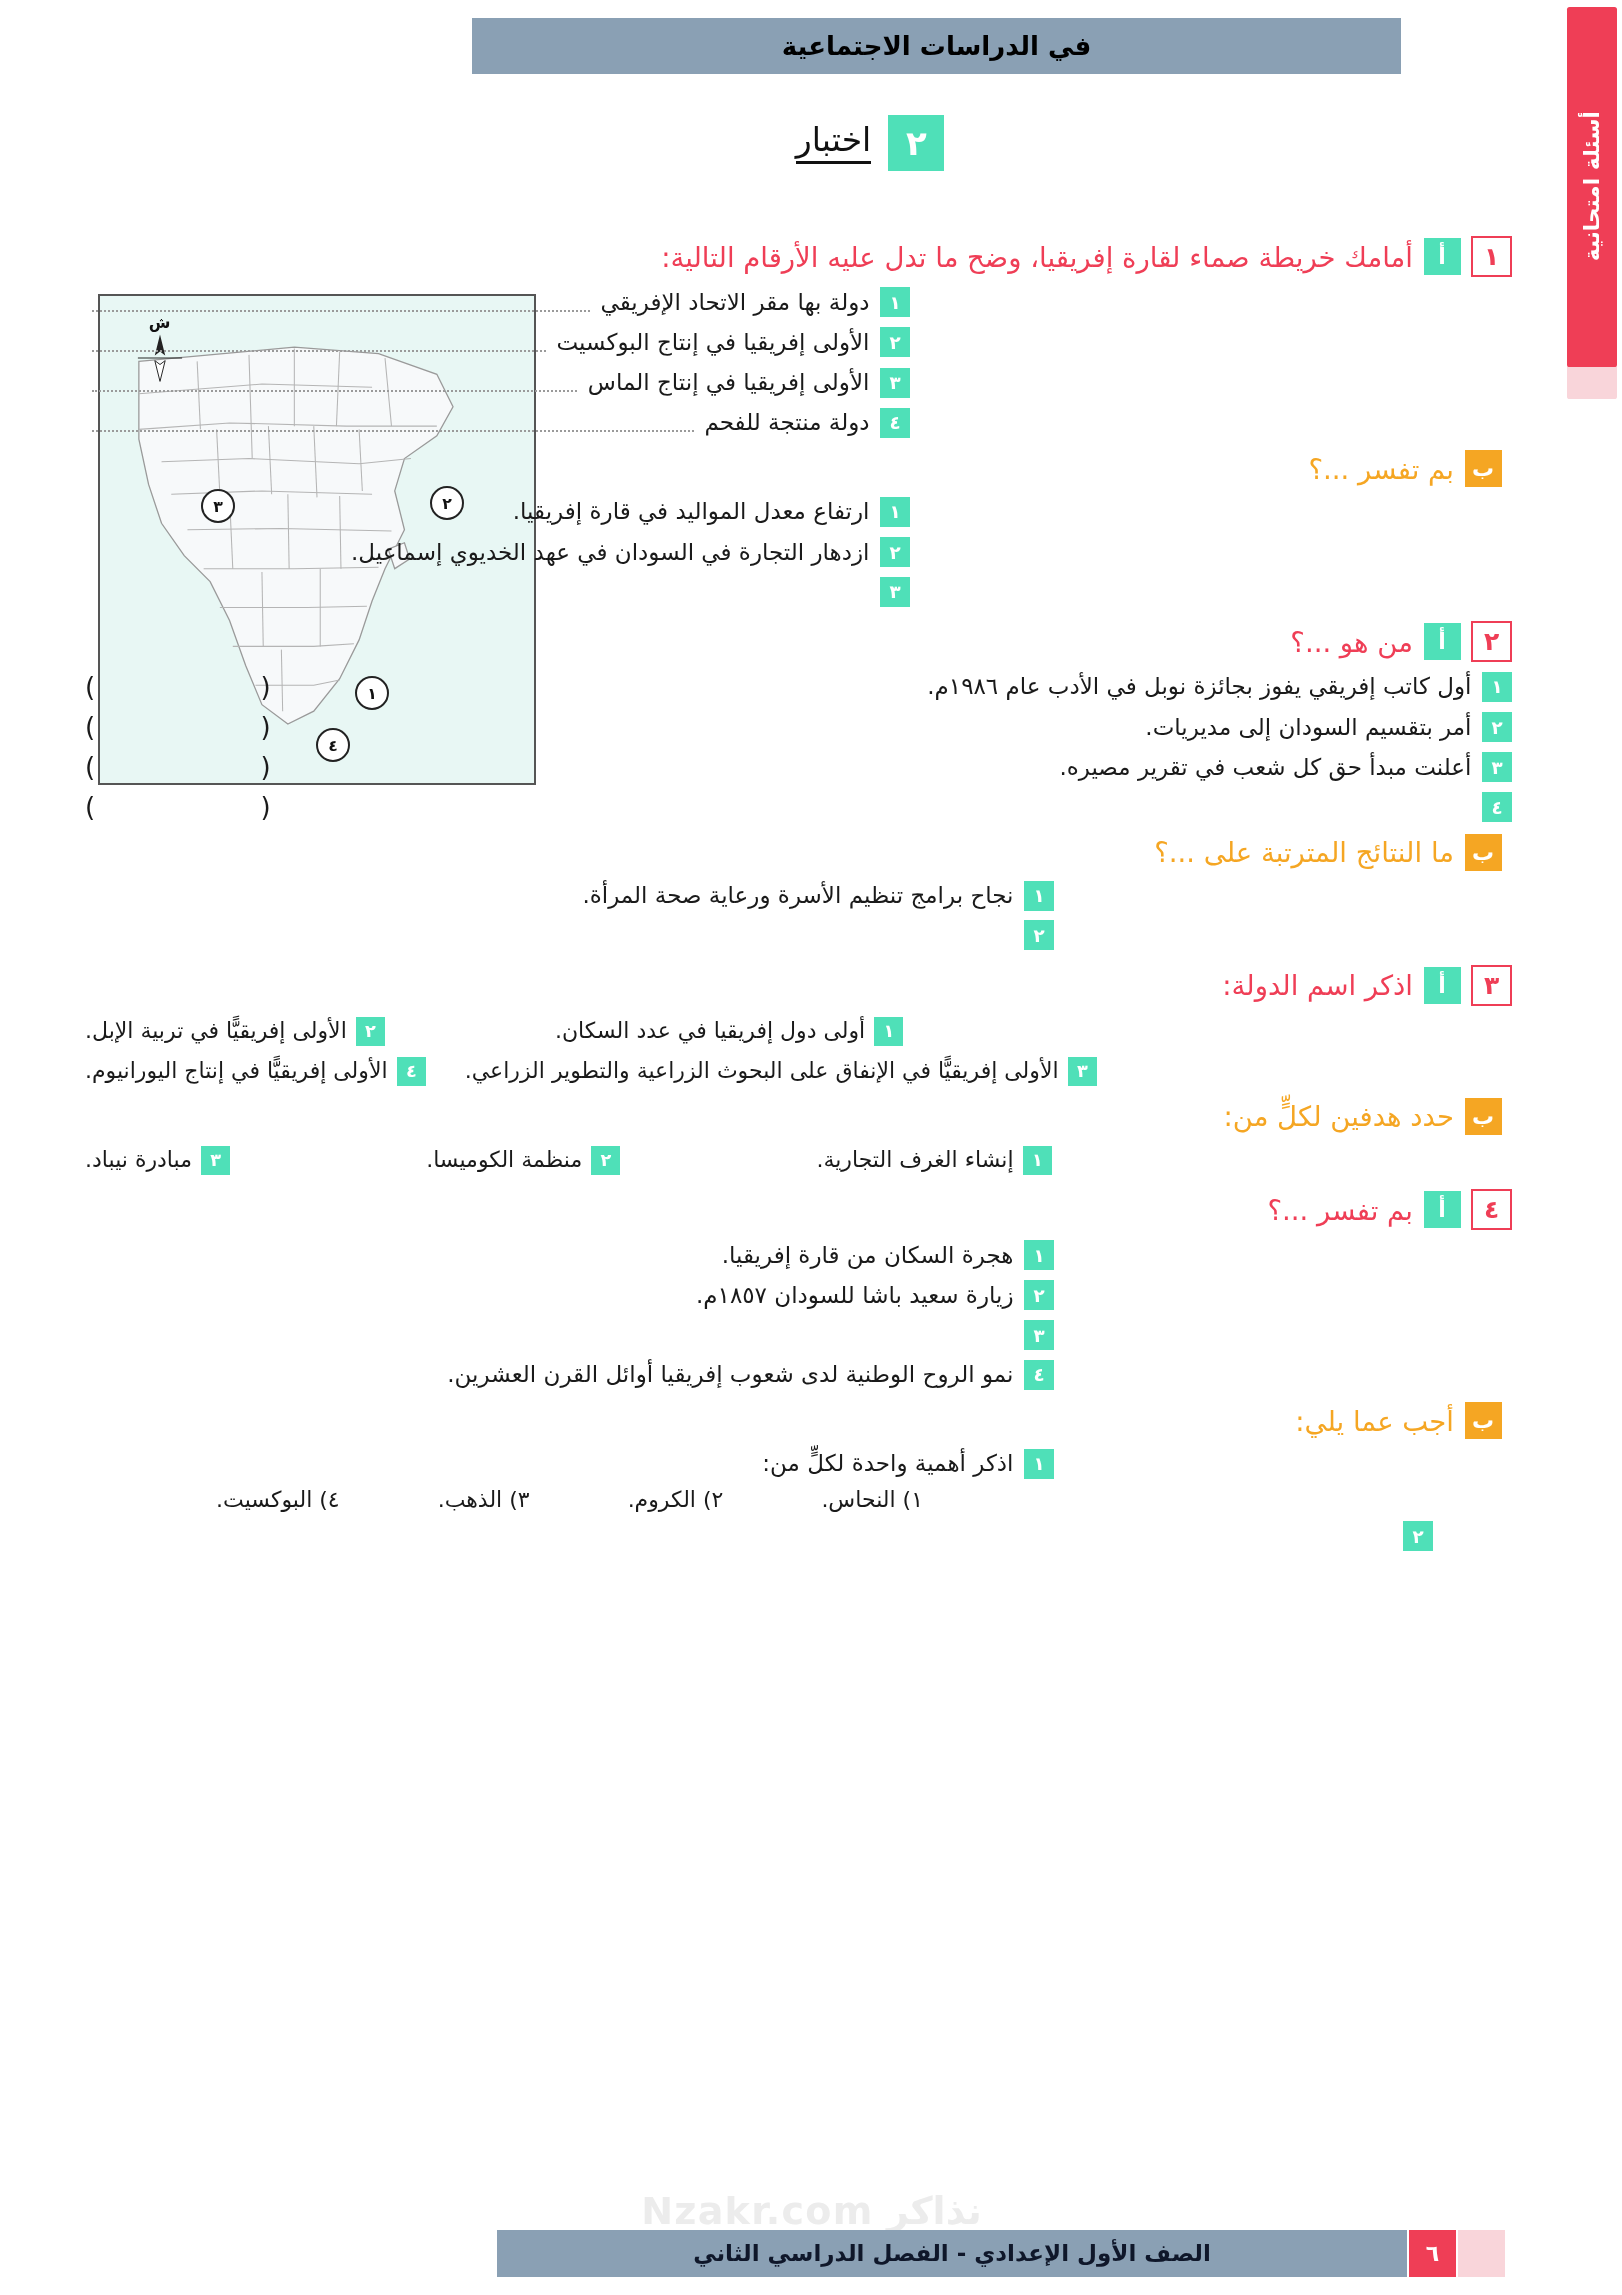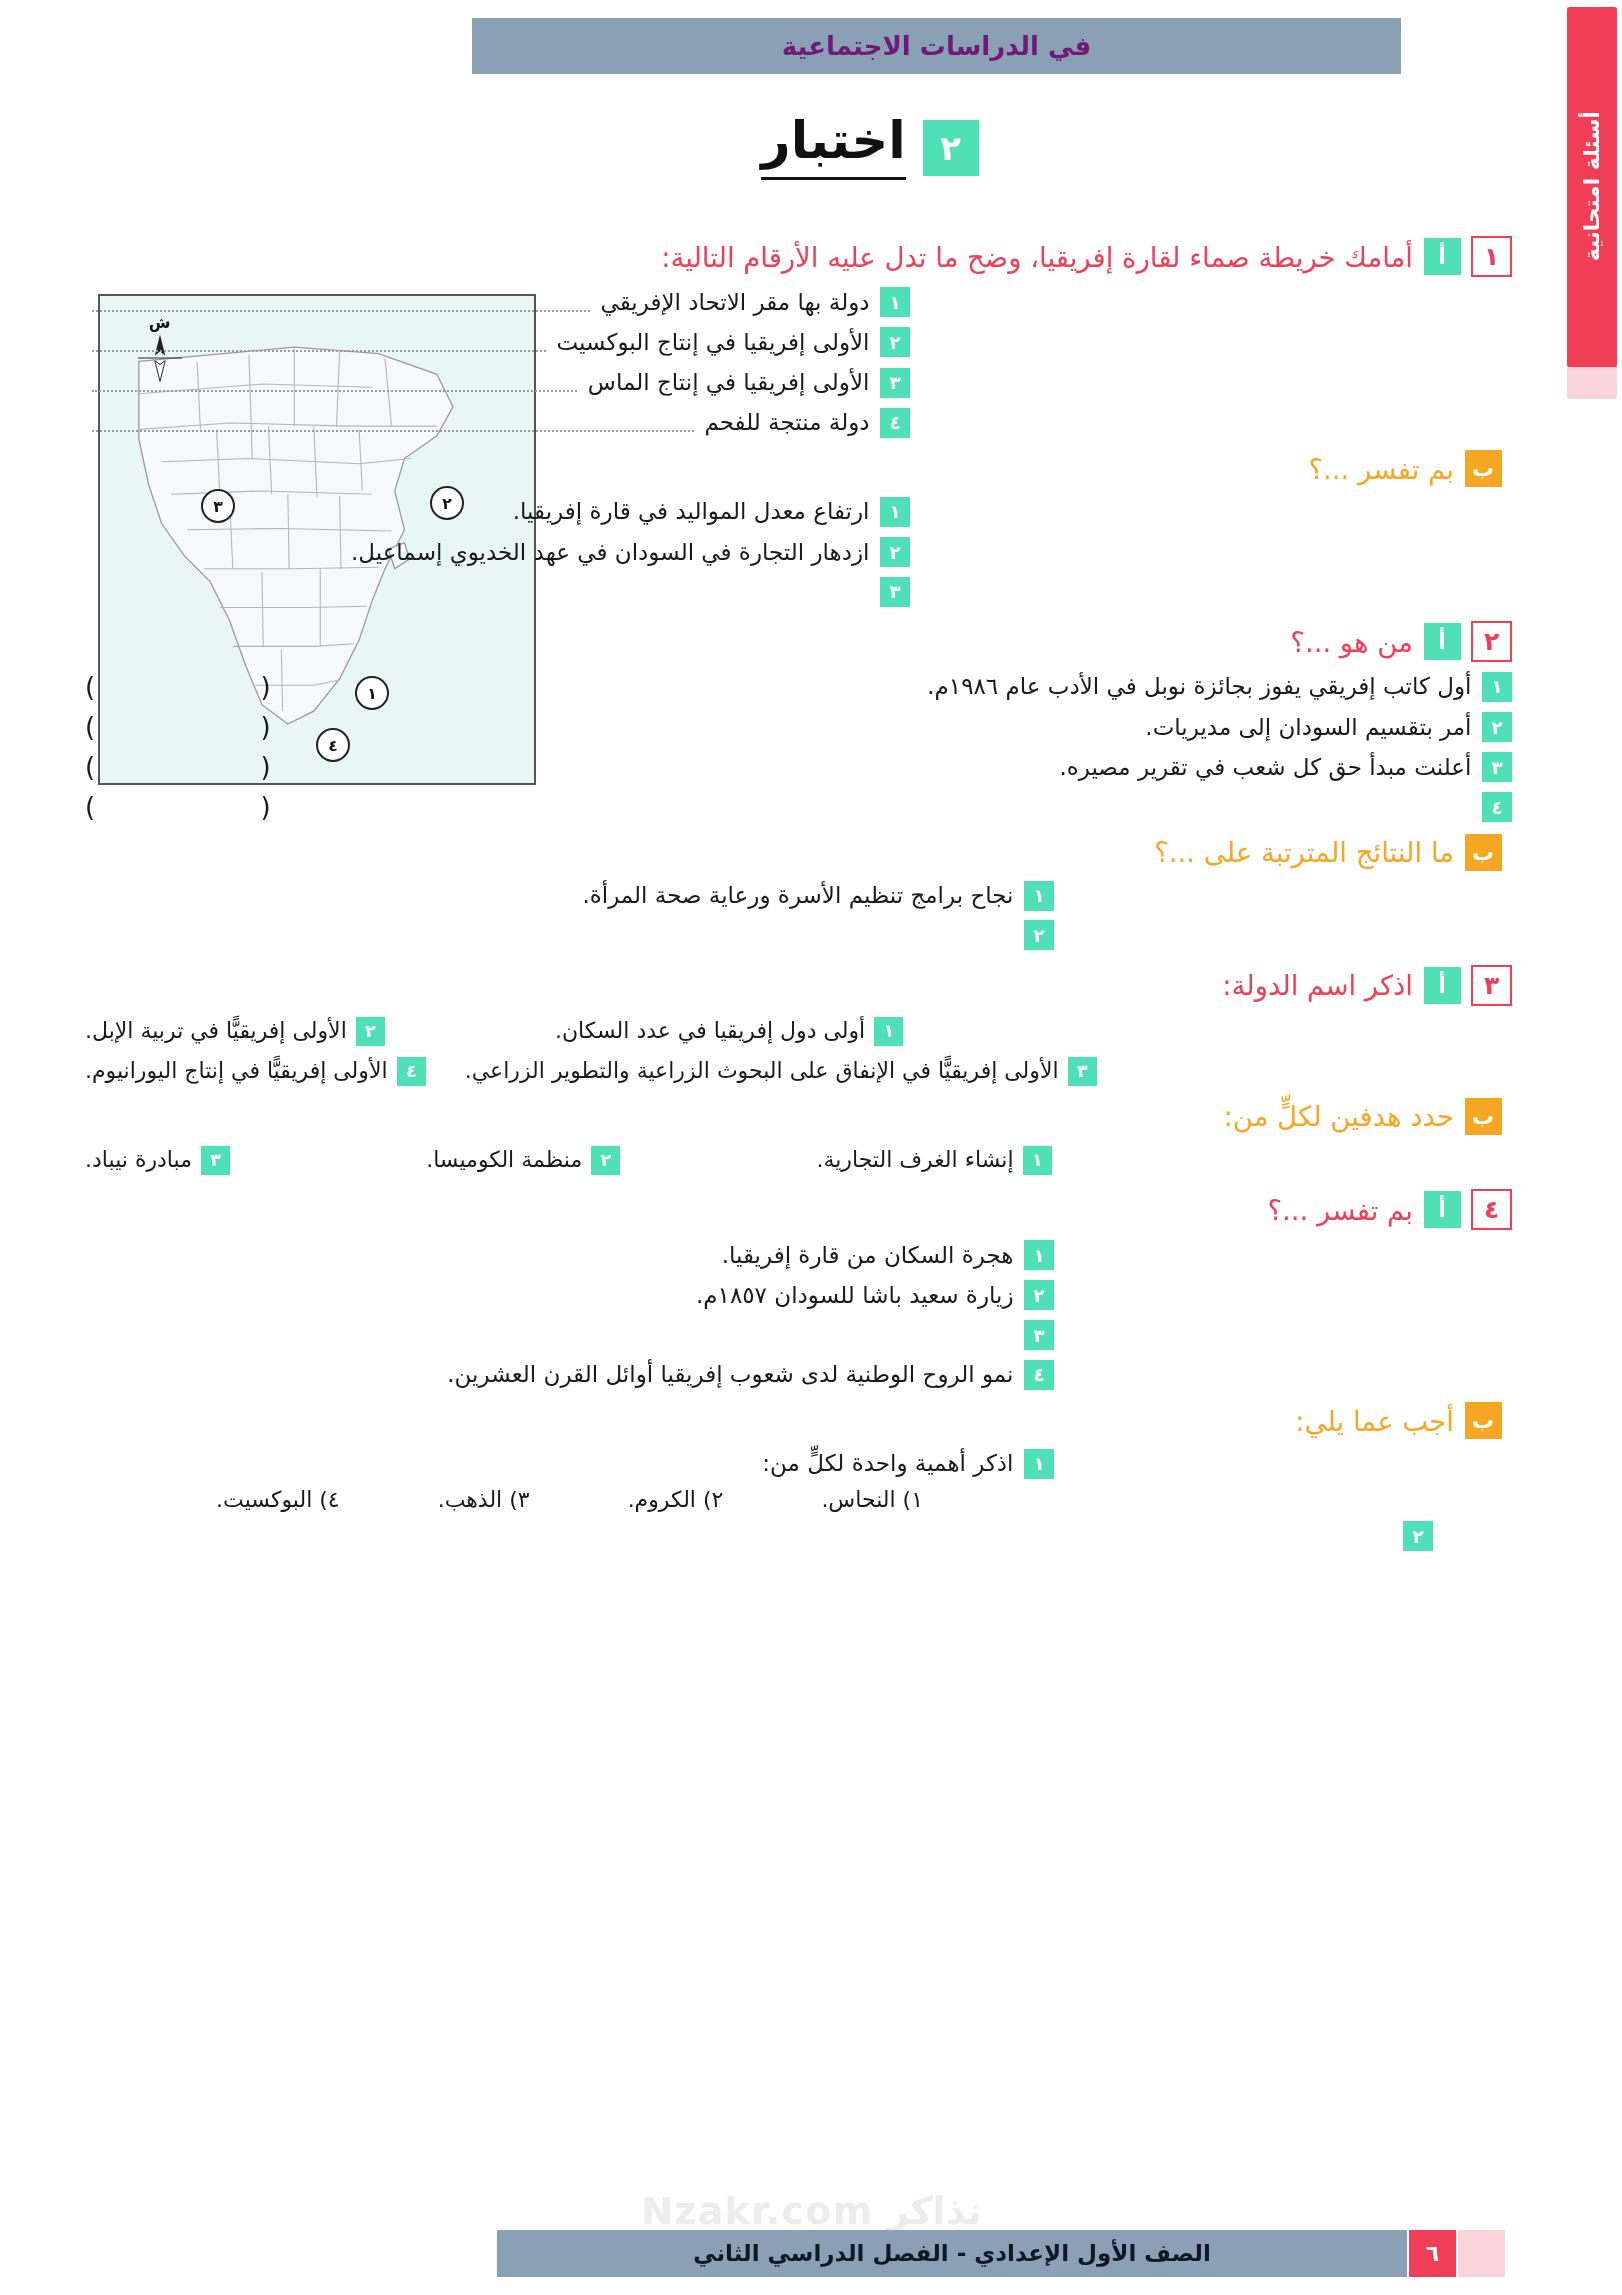--- a/index.html
+++ b/index.html
@@ -28,21 +28,21 @@
     top: 18.3px;
     right: 222px;
     width: 929px;
     height: 56px;
     background: #8aa0b4;
     display: flex;
     align-items: center;
     justify-content: center;
   }
   .header-bar span {
-    color: #701a75;
+    color: #000000;
     font-size: 26px;
     font-weight: bold;
     letter-spacing: 0.3px;
   }
 
   
   .side-tab {
     position: absolute;
     top: 6.5px;
     right: 6.5px;
@@ -85,25 +85,25 @@
     position: absolute;
     top: 115px;
     right: 393px;
     width: 720px;
     display: flex;
     align-items: center;
     justify-content: center;
     gap: 17px;
   }
   .title-text {
-    font-size: 51px;
-    font-weight: bold;
+    font-size: 33px;
+    font-weight: normal;
     color: #111111;
     border-bottom: 3.3px solid #111111;
-    padding-bottom: 11px;
+    padding-bottom: 5px;
     line-height: 1.0;
   }
   .title-num {
     width: 56px;
     height: 56px;
     background: #4fe0b8;
     display: flex;
     align-items: center;
     justify-content: center;
     font-size: 34px;

